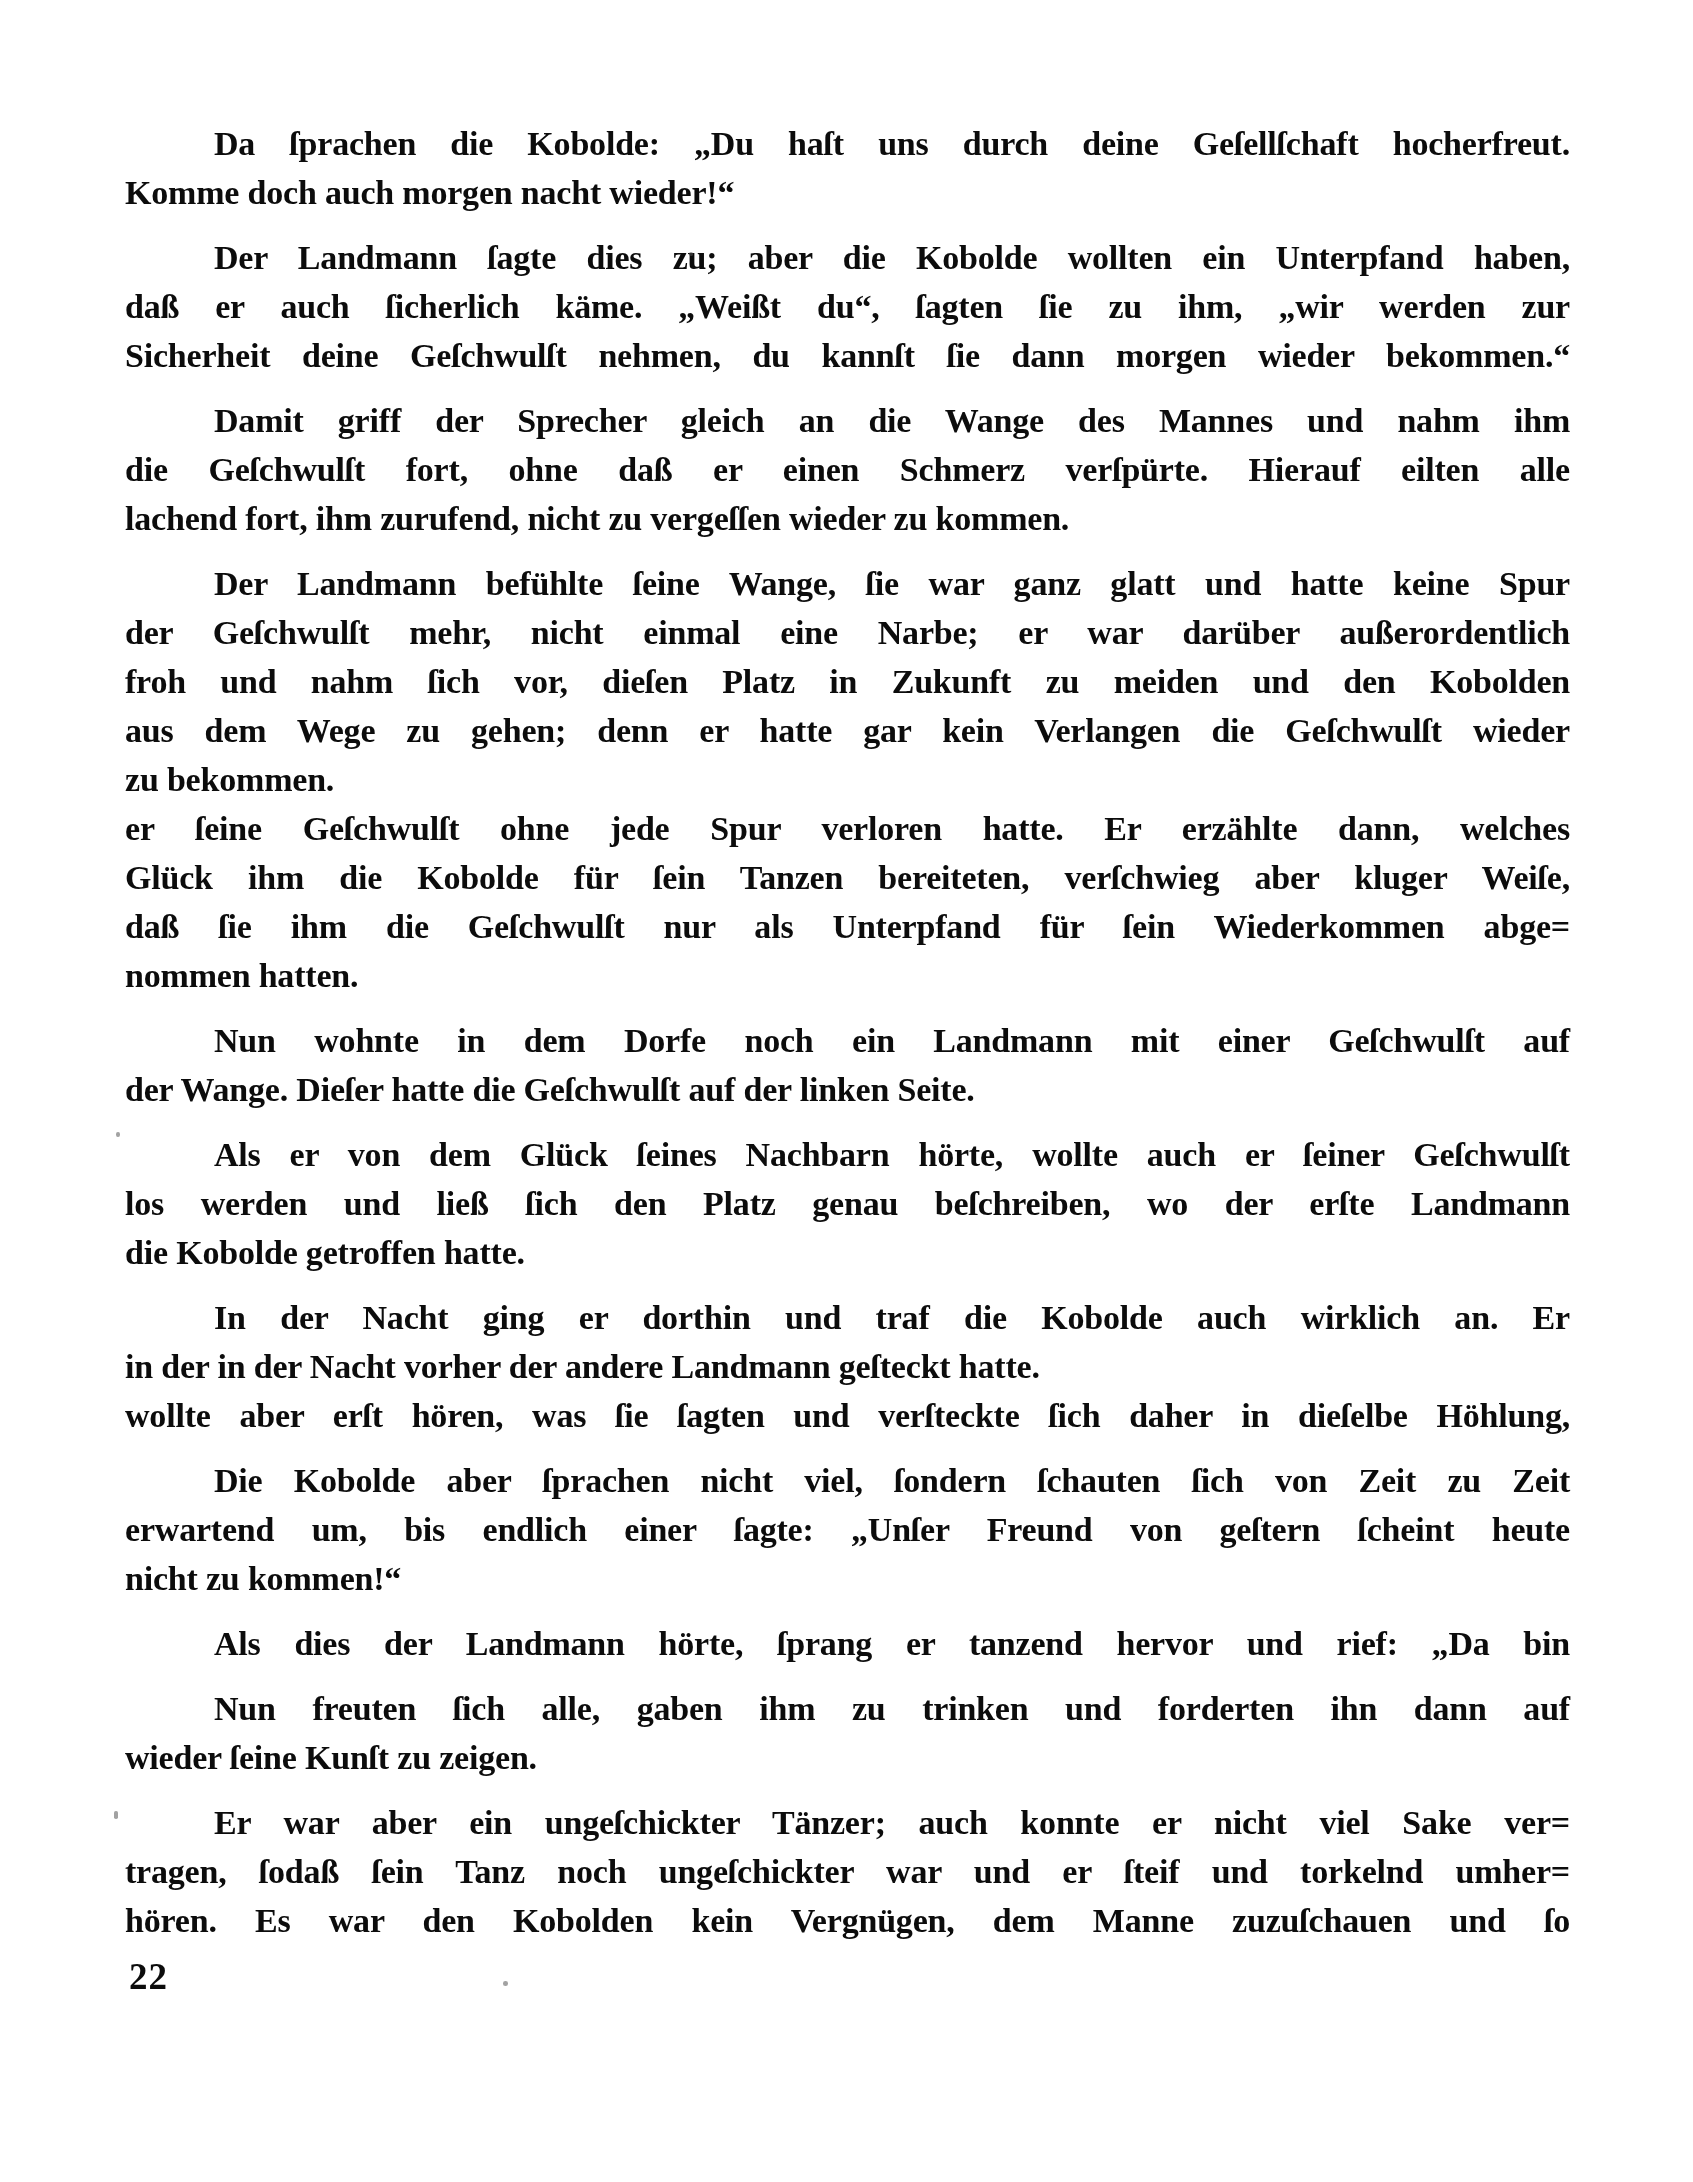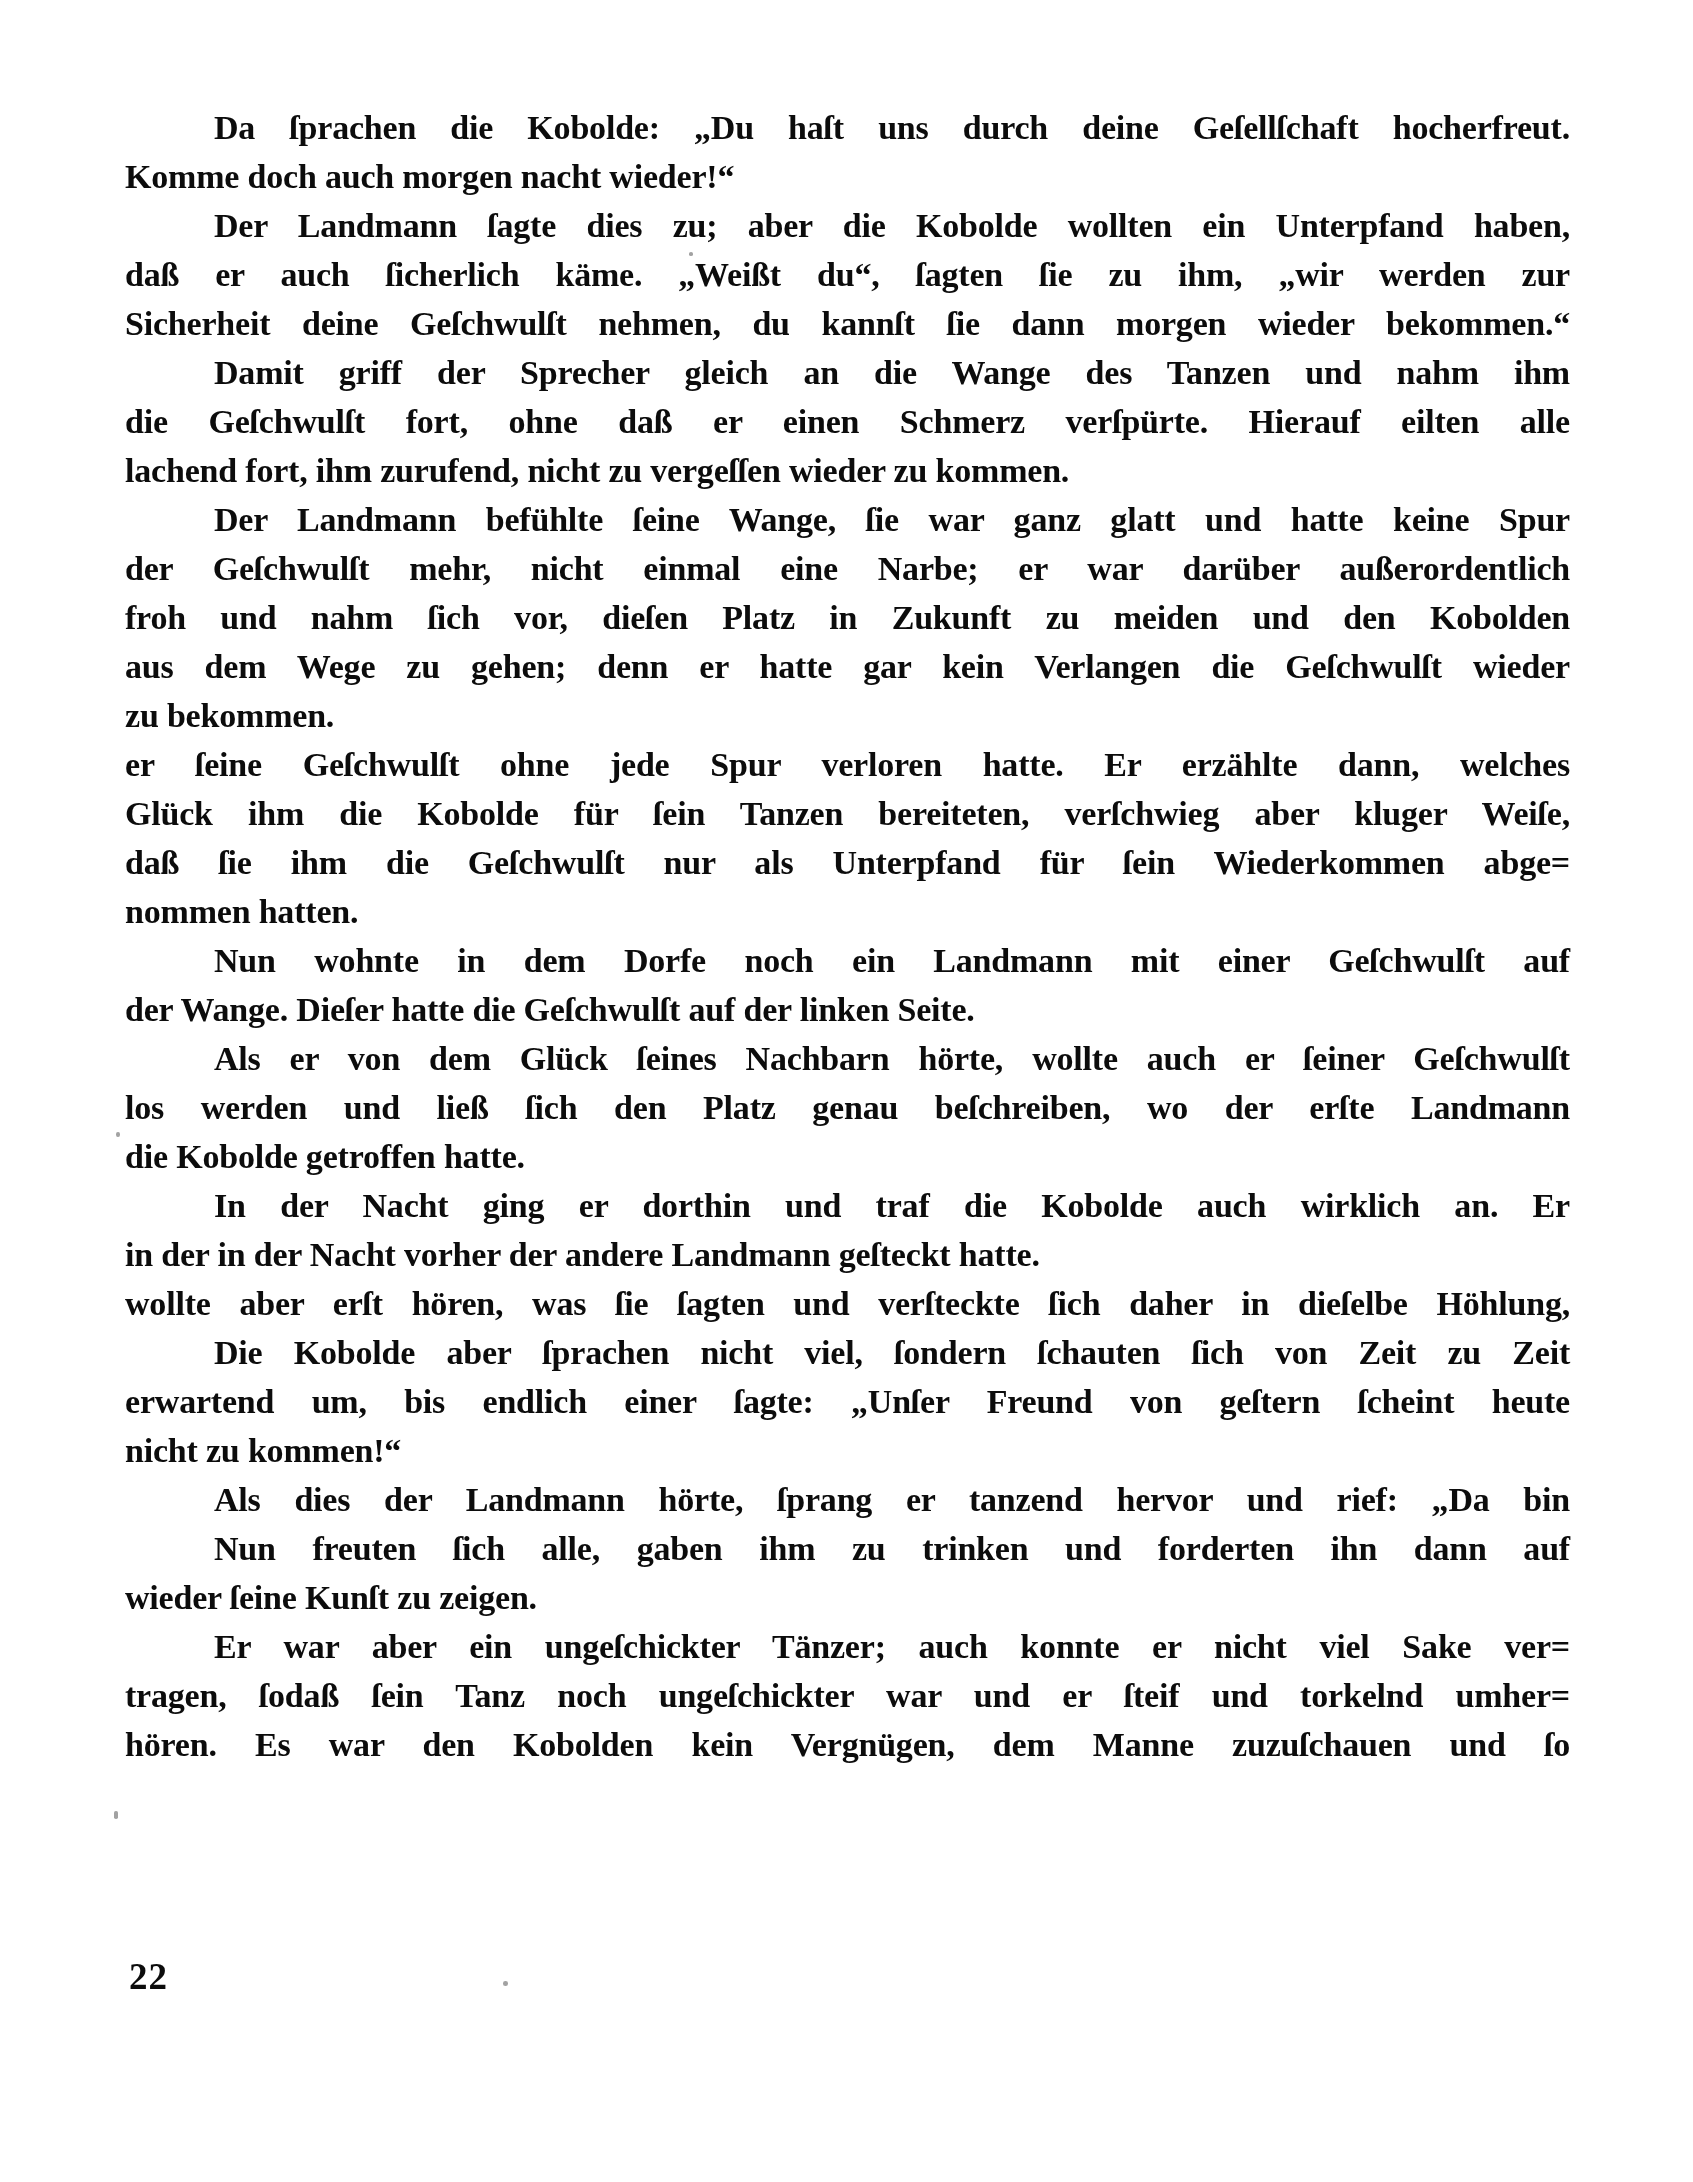--- a/index.html
+++ b/index.html
@@ -30,21 +30,21 @@
     text-align: justify;
     text-align-last: justify;
     white-space: normal;
   }
   .line.end {
     text-align: right;
     text-align-last: left;
   }
   .line.indent {
     text-indent: 89px;
-    margin-top: 0;
+    margin-top: 16px;
   }
   .pagenum {
     position: absolute;
     left: 129px;
     top: 1955px;
     font-size: 37px;
     font-weight: bold;
     letter-spacing: 0.9px;
   }
   .speck {
@@ -57,21 +57,21 @@
 </head>
 <body>
 
 <div class="page">
   <div class="textblock" id="textblock">
       <div class="line indent">Da ſprachen die Kobolde: „Du haſt uns durch deine Geſellſchaft hocherfreut.</div>
       <div class="line end">Komme doch auch morgen nacht wieder!“</div>
       <div class="line indent">Der Landmann ſagte dies zu; aber die Kobolde wollten ein Unterpfand haben,</div>
       <div class="line">daß er auch ſicherlich käme. „Weißt du“, ſagten ſie zu ihm, „wir werden zur</div>
       <div class="line">Sicherheit deine Geſchwulſt nehmen, du kannſt ſie dann morgen wieder bekommen.“</div>
-      <div class="line indent">Damit griff der Sprecher gleich an die Wange des Tanzen und nahm ihm</div>
+      <div class="line indent">Damit griff der Sprecher gleich an die Wange des Mannes und nahm ihm</div>
       <div class="line">die Geſchwulſt fort, ohne daß er einen Schmerz verſpürte. Hierauf eilten alle</div>
       <div class="line end">lachend fort, ihm zurufend, nicht zu vergeſſen wieder zu kommen.</div>
       <div class="line indent">Der Landmann befühlte ſeine Wange, ſie war ganz glatt und hatte keine Spur</div>
       <div class="line">der Geſchwulſt mehr, nicht einmal eine Narbe; er war darüber außerordentlich</div>
       <div class="line">froh und nahm ſich vor, dieſen Platz in Zukunft zu meiden und den Kobolden</div>
       <div class="line">aus dem Wege zu gehen; denn er hatte gar kein Verlangen die Geſchwulſt wieder</div>
       <div class="line end">zu bekommen.</div>
       <div class="line">er ſeine Geſchwulſt ohne jede Spur verloren hatte. Er erzählte dann, welches</div>
       <div class="line">Glück ihm die Kobolde für ſein Tanzen bereiteten, verſchwieg aber kluger Weiſe,</div>
       <div class="line">daß ſie ihm die Geſchwulſt nur als Unterpfand für ſein Wiederkommen abge=</div>

